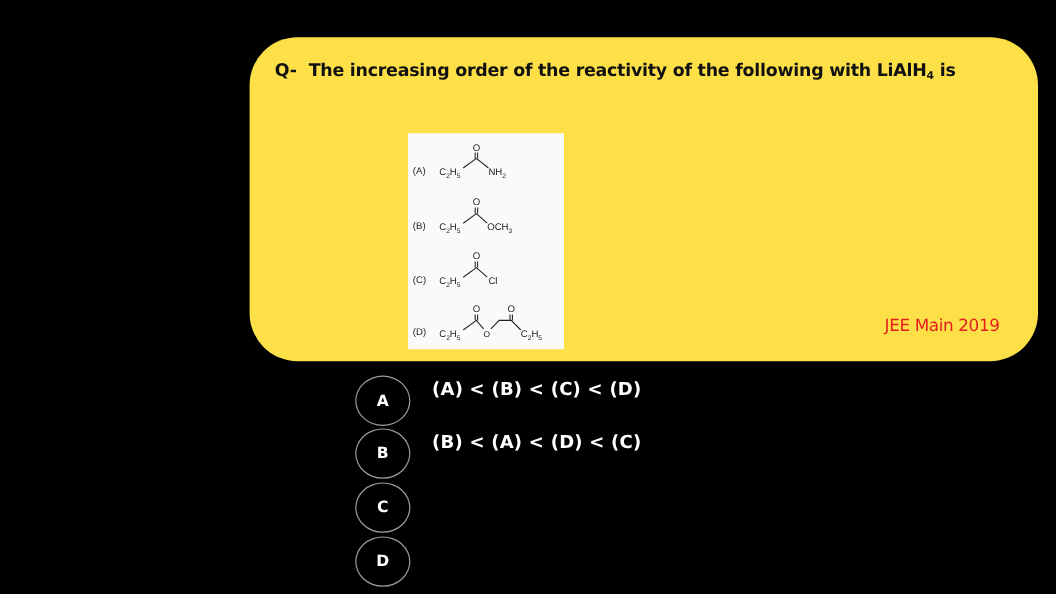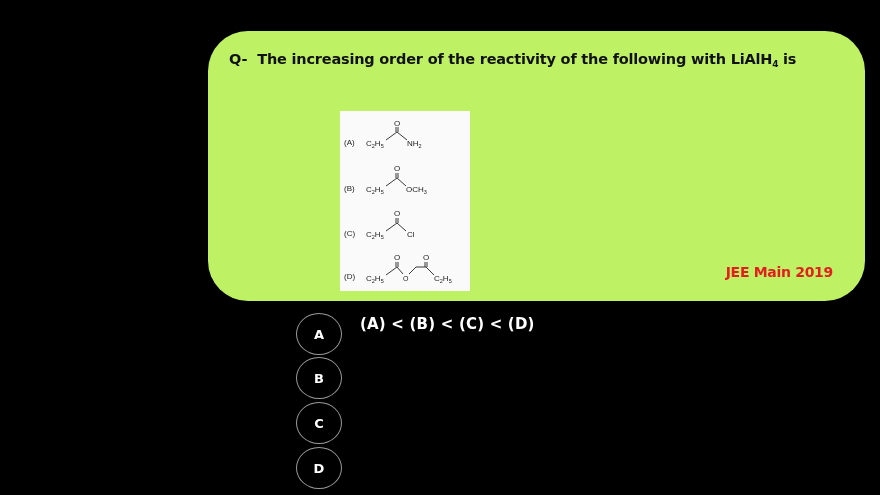--- a/index.html
+++ b/index.html
@@ -2,35 +2,35 @@
 <html><head>
 <meta charset="utf-8">
 <style>
   html, body { margin: 0; padding: 0; }
   body {
     width: 880px; height: 495px; background: #000; position: relative; overflow: hidden;
     font-family: "DejaVu Sans", "Liberation Sans", sans-serif;
   }
   .card {
     position: absolute; left: 208px; top: 31px; width: 657px; height: 270px;
-    background: #bef264; border-radius: 40px;
+    background: #fde047; border-radius: 40px;
   }
   .question {
     position: absolute; left: 21px; top: 20px; font-size: 14.5px; font-weight: bold; color: #111;
     letter-spacing: -0.2px; white-space: nowrap;
   }
   .question .qprefix { margin-right: 10px; }
   .question sub { font-size: 9px; vertical-align: -3px; }
   .structures {
     position: absolute; left: 132px; top: 80px; width: 130px; height: 180px;
     background: #fafafa;
   }
   .source {
     position: absolute; right: 32px; top: 233px; color: #e41e1e;
-    font-size: 14px; font-weight: bold; letter-spacing: -0.3px;
+    font-size: 14px; font-weight: normal; letter-spacing: -0.3px;
   }
   .option {
     position: absolute; left: 296px; width: 520px; height: 44px;
   }
   .opt-circle {
     position: absolute; left: 0; top: 0; width: 44px; height: 40px;
     border: 1.5px solid #9a9a9a; border-radius: 50%;
     display: flex; align-items: center; justify-content: center;
     color: #fff; font-weight: bold; font-size: 13px;
   }
@@ -108,19 +108,20 @@
 
   <div class="source">JEE Main 2019</div>
 </div>
 
 <div class="option" style="top:313px;">
   <div class="opt-circle">A</div>
   <div class="opt-text">(A) &lt; (B) &lt; (C) &lt; (D)</div>
 </div>
 <div class="option" style="top:357px;">
   <div class="opt-circle">B</div>
+  <div class="opt-text">(B) &lt; (A) &lt; (D) &lt; (C)</div>
 </div>
 <div class="option" style="top:402px;">
   <div class="opt-circle">C</div>
 </div>
 <div class="option" style="top:447px;">
   <div class="opt-circle">D</div>
 </div>
 
 </body></html>

